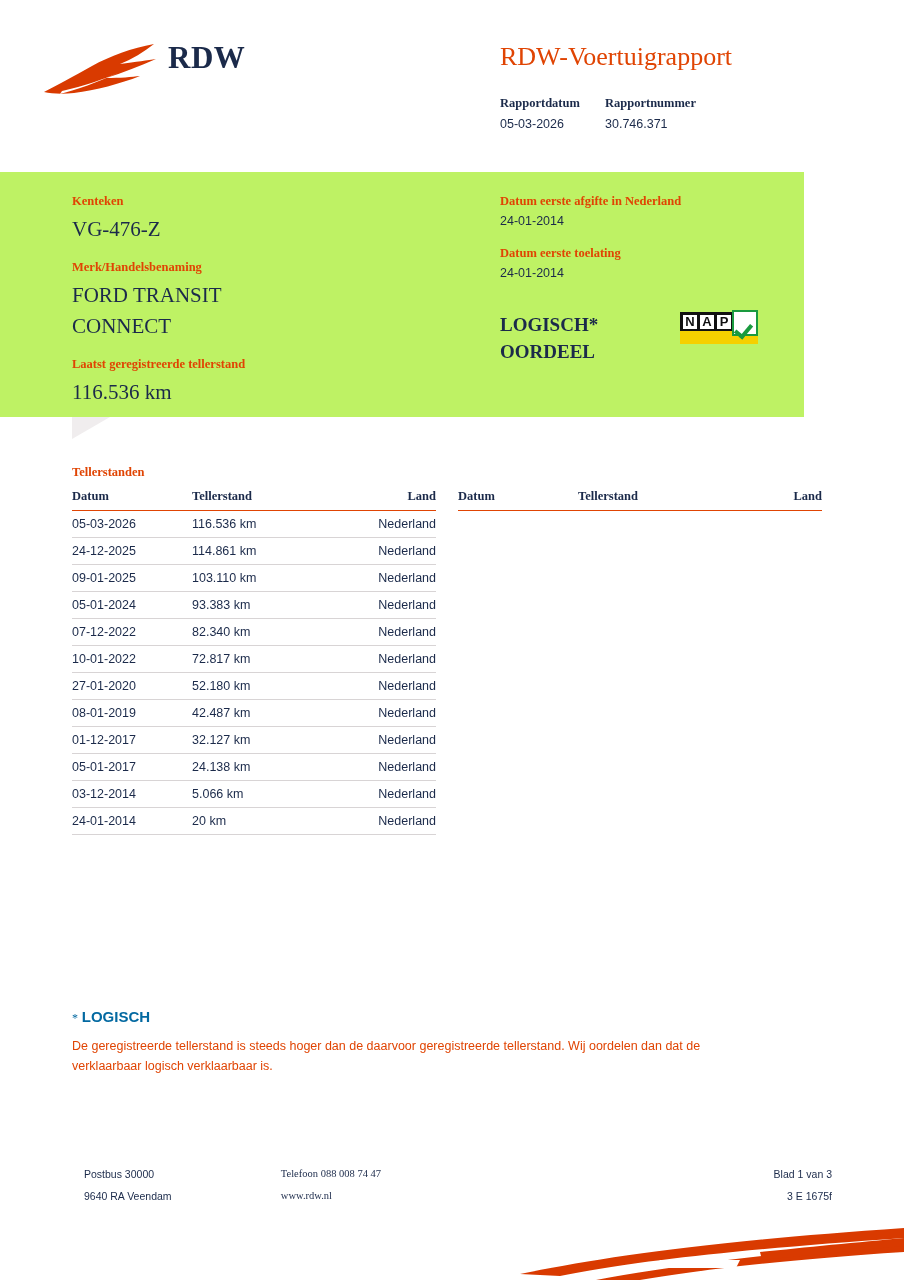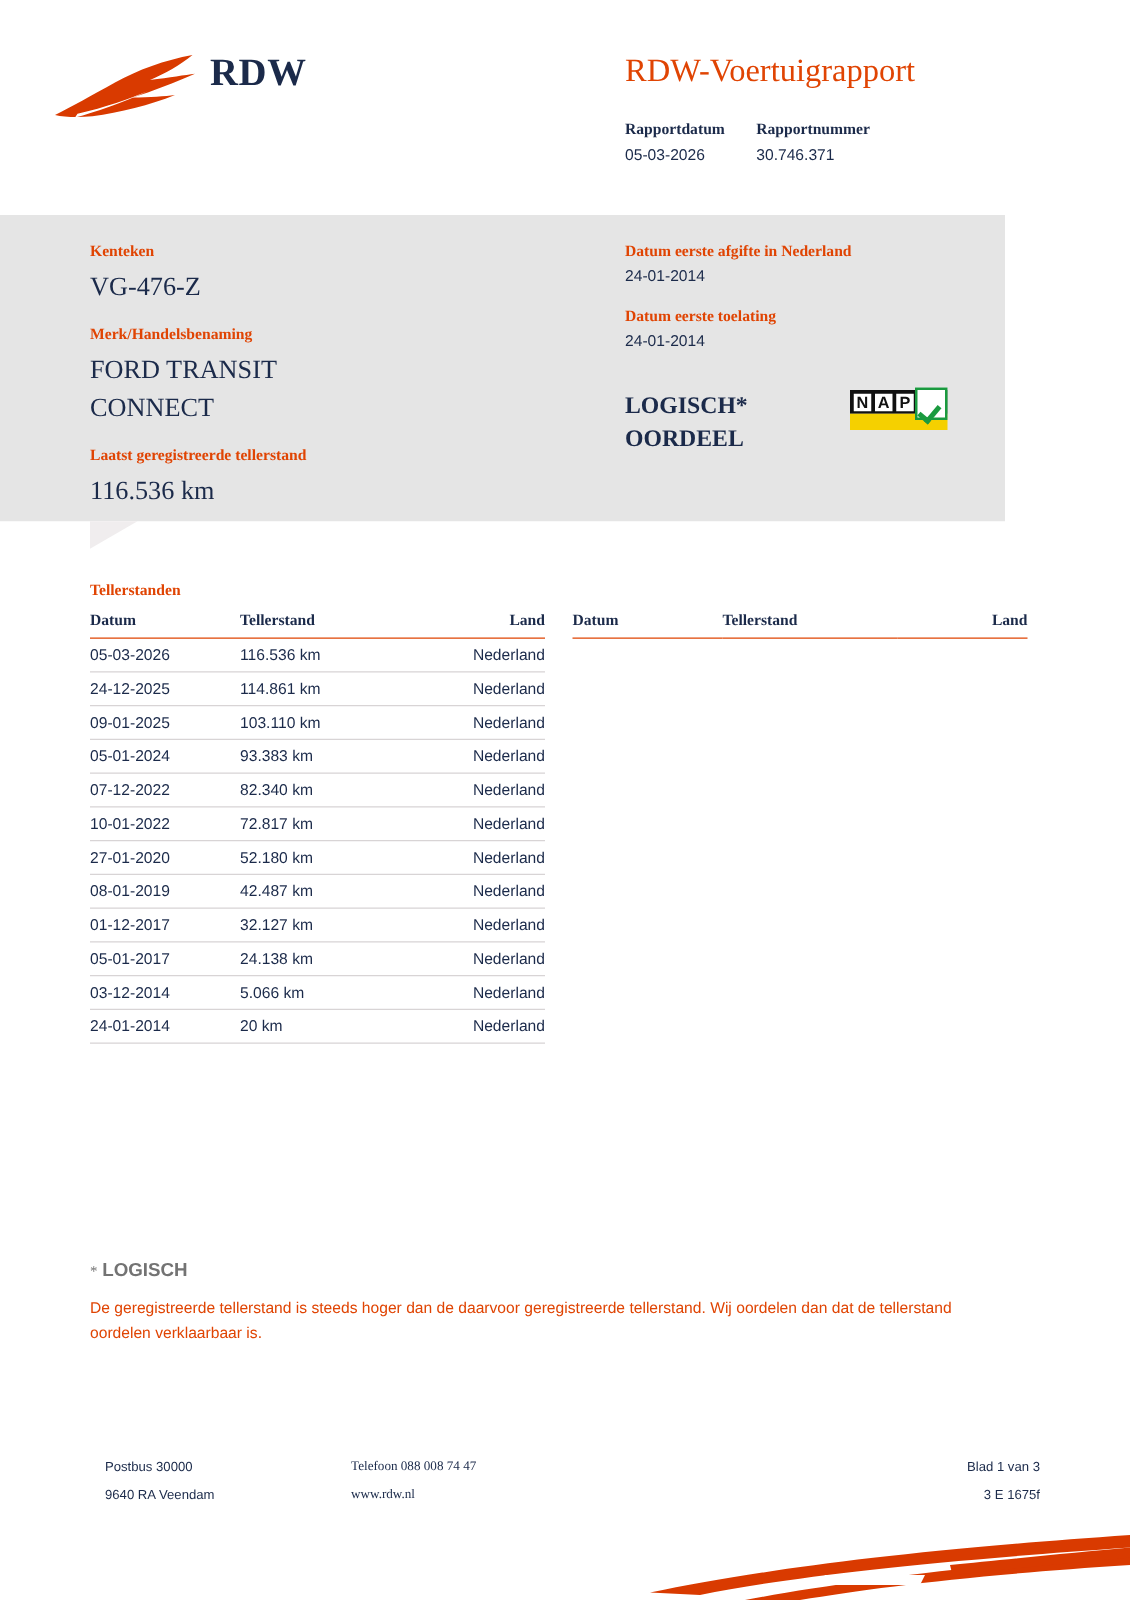--- a/index.html
+++ b/index.html
@@ -68,21 +68,21 @@
   }
   .meta-value {
     font-family: "Liberation Sans", sans-serif;
     font-size: 12.5px;
     color: #1b2a4a;
   }
 
   
   .panel {
     position: relative;
-    background: #e5e5e5;
+    background: #bef264;
     height: 245px;
     width: 804px;
   }
   .panel-notch {
     position: absolute;
     left: 72px;
     bottom: -22px;
     width: 0;
     height: 0;
     border-left: 0 solid transparent;
@@ -225,21 +225,21 @@
   
   .note {
     position: absolute;
     left: 72px;
     top: 1008px;
     width: 700px;
   }
   .note-title {
     font-family: "Liberation Serif", serif;
     font-size: 15px;
-    color: #737373;
+    color: #0369a1;
     margin-bottom: 10px;
   }
   .note-title .star { font-size: 12px; }
   .note-title b { font-family: "Liberation Sans", sans-serif; font-size: 15px; }
   .note-body {
     font-family: "Liberation Sans", sans-serif;
     font-size: 12.5px;
     line-height: 1.62;
     color: #e04403;
     width: 690px;
@@ -427,21 +427,21 @@
       <tbody></tbody>
     </table>
   </div>
 </div>
 
 <div class="note">
   <div class="note-title">
     <span class="star">*</span>
     <b>LOGISCH</b>
   </div>
-  <div class="note-body">De geregistreerde tellerstand is steeds hoger dan de daarvoor geregistreerde tellerstand. Wij oordelen dan dat de tellerstand oordelen verklaarbaar is.</div>
+  <div class="note-body">De geregistreerde tellerstand is steeds hoger dan de daarvoor geregistreerde tellerstand. Wij oordelen dan dat de verklaarbaar logisch verklaarbaar is.</div>
 </div>
 
 <div class="footer">
   <div class="footer-row">
     <div class="f-c1">Postbus 30000</div>
     <div class="f-c2">Telefoon 088 008 74 47</div>
     <div class="f-c3">Blad 1 van 3</div>
   </div>
   <div class="footer-row">
     <div class="f-c1">9640 RA Veendam</div>

